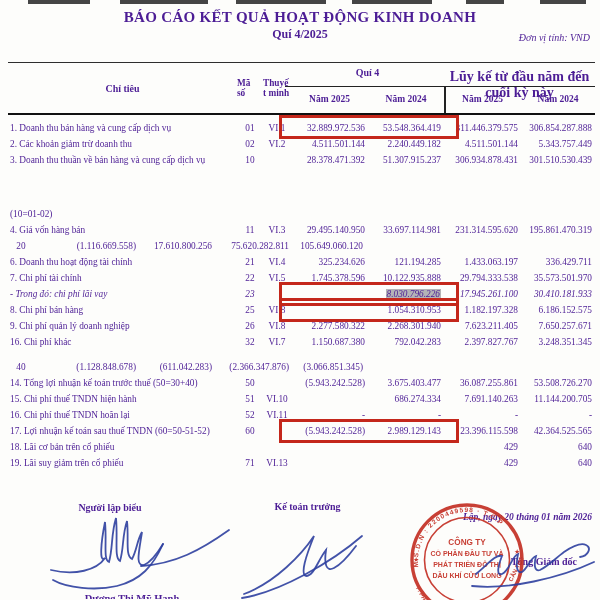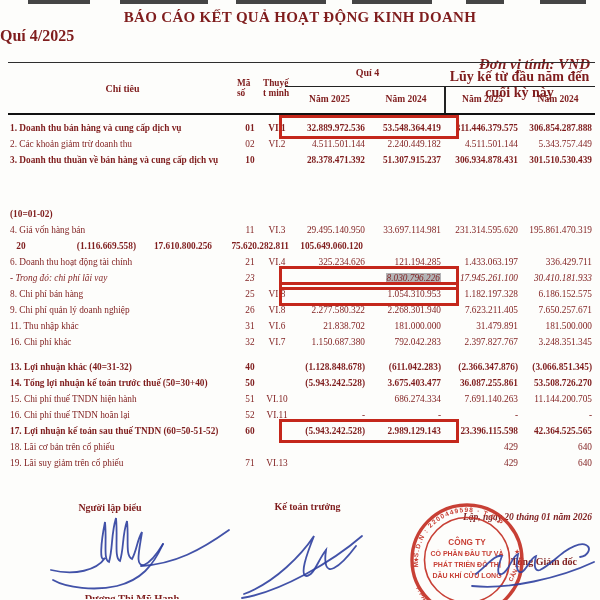--- a/index.html
+++ b/index.html
@@ -1,41 +1,41 @@
 <!DOCTYPE html>
 <html><head>
 <meta charset="utf-8">
 <style>
   html,body{margin:0;padding:0;background:#e8e8e8;}
   .page{position:relative;width:600px;height:600px;margin:0 auto;background:#fdfdfb;
-        font-family:"Liberation Serif","DejaVu Serif",serif;color:#7f1d1d;overflow:hidden;}
+        font-family:"Liberation Serif","DejaVu Serif",serif;color:#4c1d95;overflow:hidden;}
   .scan{position:absolute;top:0;height:4px;background:#454545;}
 
   .title{margin:0;padding-top:9px;text-align:center;font-size:15px;font-weight:bold;letter-spacing:.3px;}
-  .subtitle{font-size:16px;font-weight:bold;margin-top:1px;}
-  .unit{position:absolute;right:10px;top:56px;font-style:italic;font-weight:bold;font-size:15px;}
+  .subtitle{text-align:center;font-size:12px;font-weight:bold;margin-top:1px;}
+  .unit{position:absolute;right:10px;top:32px;font-style:italic;font-weight:normal;font-size:10px;}
 
   .tablewrap{position:absolute;left:8px;top:62px;width:587px;}
   .thead{position:relative;height:50px;border-top:1.5px solid #2e2e2e;border-bottom:2.5px solid #111;}
   .h-crit{position:absolute;left:0;top:0;width:229px;height:100%;display:flex;align-items:center;justify-content:center;font-weight:bold;font-size:10px;}
   .h-two{position:absolute;top:0;height:100%;display:flex;flex-direction:column;align-items:flex-start;justify-content:center;font-weight:bold;font-size:9.3px;line-height:10px;}
   .h-ma{left:229px;width:26px;}
   .h-tm{left:255px;width:28px;}
   .h-gq{position:absolute;left:283px;width:153px;top:4px;text-align:center;font-weight:bold;font-size:10px;}
   .h-gl{position:absolute;left:436px;width:151px;top:6px;text-align:center;font-weight:bold;font-size:14px;}
   .h-underline{position:absolute;left:277px;right:0;top:23px;height:1.2px;background:#222;}
   .h-vline{position:absolute;left:436px;top:23px;bottom:0;width:1.5px;background:#222;}
   .h-y{position:absolute;top:31px;font-weight:bold;font-size:9.5px;text-align:center;}
   .h-y0{left:283px;width:77px;}.h-y1{left:360px;width:76px;}
   .h-y2{left:436px;width:77px;}.h-y3{left:513px;width:74px;}
 
   .tbody{padding-top:4px;}
   .row{display:flex;position:relative;align-items:flex-start;padding:3.5px 0 2px;}
   .row.gap{margin-top:9px;}
-  .row.b{font-weight:bold;}
+  .row.b{font-weight:normal;}
   .row.i{font-style:italic;}
   .c{font-size:9.3px;line-height:10.5px;white-space:nowrap;}
   .c-label{width:229px;padding-left:2px;box-sizing:border-box;}
   .c-label .l2{display:block;margin-top:44px;}
   .c-ma{width:26px;text-align:center;}
   .c-tm{width:28px;text-align:center;}
   .c-n{text-align:right;padding-right:3px;box-sizing:border-box;}
   .n0{width:77px;}.n1{width:76px;}.n2{width:77px;}.n3{width:74px;}
   .rbox{position:absolute;left:271px;width:174px;top:-4px;bottom:-4px;border:3px solid #c4271b;z-index:2;}
   .hl{background:#b4b4b6;padding:0 1px;}
@@ -140,20 +140,29 @@
         </div>
         <div class="row">
           <div class="c c-label"><span>6. Doanh thu hoạt động tài chính</span></div>
           <div class="c c-ma">21</div>
           <div class="c c-tm">VI.4</div>
           <div class="c c-n n0">325.234.626</div>
           <div class="c c-n n1">121.194.285</div>
           <div class="c c-n n2">1.433.063.197</div>
           <div class="c c-n n3">336.429.711</div>
         </div>
+        <div class="row">
+          <div class="c c-label"><span>7. Chi phí tài chính</span></div>
+          <div class="c c-ma">22</div>
+          <div class="c c-tm">VI.5</div>
+          <div class="c c-n n0">1.745.378.596</div>
+          <div class="c c-n n1">10.122.935.888</div>
+          <div class="c c-n n2">29.794.333.538</div>
+          <div class="c c-n n3">35.573.501.970</div>
+        </div>
         <div class="row i">
           <div class="c c-label"><span>- Trong đó: chi phí lãi vay</span></div>
           <div class="c c-ma">23</div>
           <div class="c c-tm"></div>
           <div class="c c-n n0"></div>
           <div class="c c-n n1"><span class="hl">8.030.796.226</span></div>
           <div class="c c-n n2">17.945.261.100</div>
           <div class="c c-n n3">30.410.181.933</div>
           <div class="rbox"></div>
         </div>
@@ -170,39 +179,29 @@
         <div class="row">
           <div class="c c-label"><span>9. Chi phí quản lý doanh nghiệp</span></div>
           <div class="c c-ma">26</div>
           <div class="c c-tm">VI.8</div>
           <div class="c c-n n0">2.277.580.322</div>
           <div class="c c-n n1">2.268.301.940</div>
           <div class="c c-n n2">7.623.211.405</div>
           <div class="c c-n n3">7.650.257.671</div>
         </div>
         <div class="row">
-          <div class="c c-label"><span>11. Thu nhập khác</span></div>
-          <div class="c c-ma">31</div>
-          <div class="c c-tm">VI.6</div>
-          <div class="c c-n n0">21.838.702</div>
-          <div class="c c-n n1">181.000.000</div>
-          <div class="c c-n n2">31.479.891</div>
-          <div class="c c-n n3">181.500.000</div>
-        </div>
-        <div class="row">
           <div class="c c-label"><span>16. Chi phí khác</span></div>
           <div class="c c-ma">32</div>
           <div class="c c-tm">VI.7</div>
           <div class="c c-n n0">1.150.687.380</div>
           <div class="c c-n n1">792.042.283</div>
           <div class="c c-n n2">2.397.827.767</div>
           <div class="c c-n n3">3.248.351.345</div>
         </div>
         <div class="row b gap">
-          <div class="c c-label"><span>13. Lợi nhuận khác (40=31-32)</span></div>
           <div class="c c-ma">40</div>
           <div class="c c-tm"></div>
           <div class="c c-n n0">(1.128.848.678)</div>
           <div class="c c-n n1">(611.042.283)</div>
           <div class="c c-n n2">(2.366.347.876)</div>
           <div class="c c-n n3">(3.066.851.345)</div>
         </div>
         <div class="row b">
           <div class="c c-label"><span>14. Tổng lợi nhuận kế toán trước thuế (50=30+40)</span></div>
           <div class="c c-ma">50</div>

